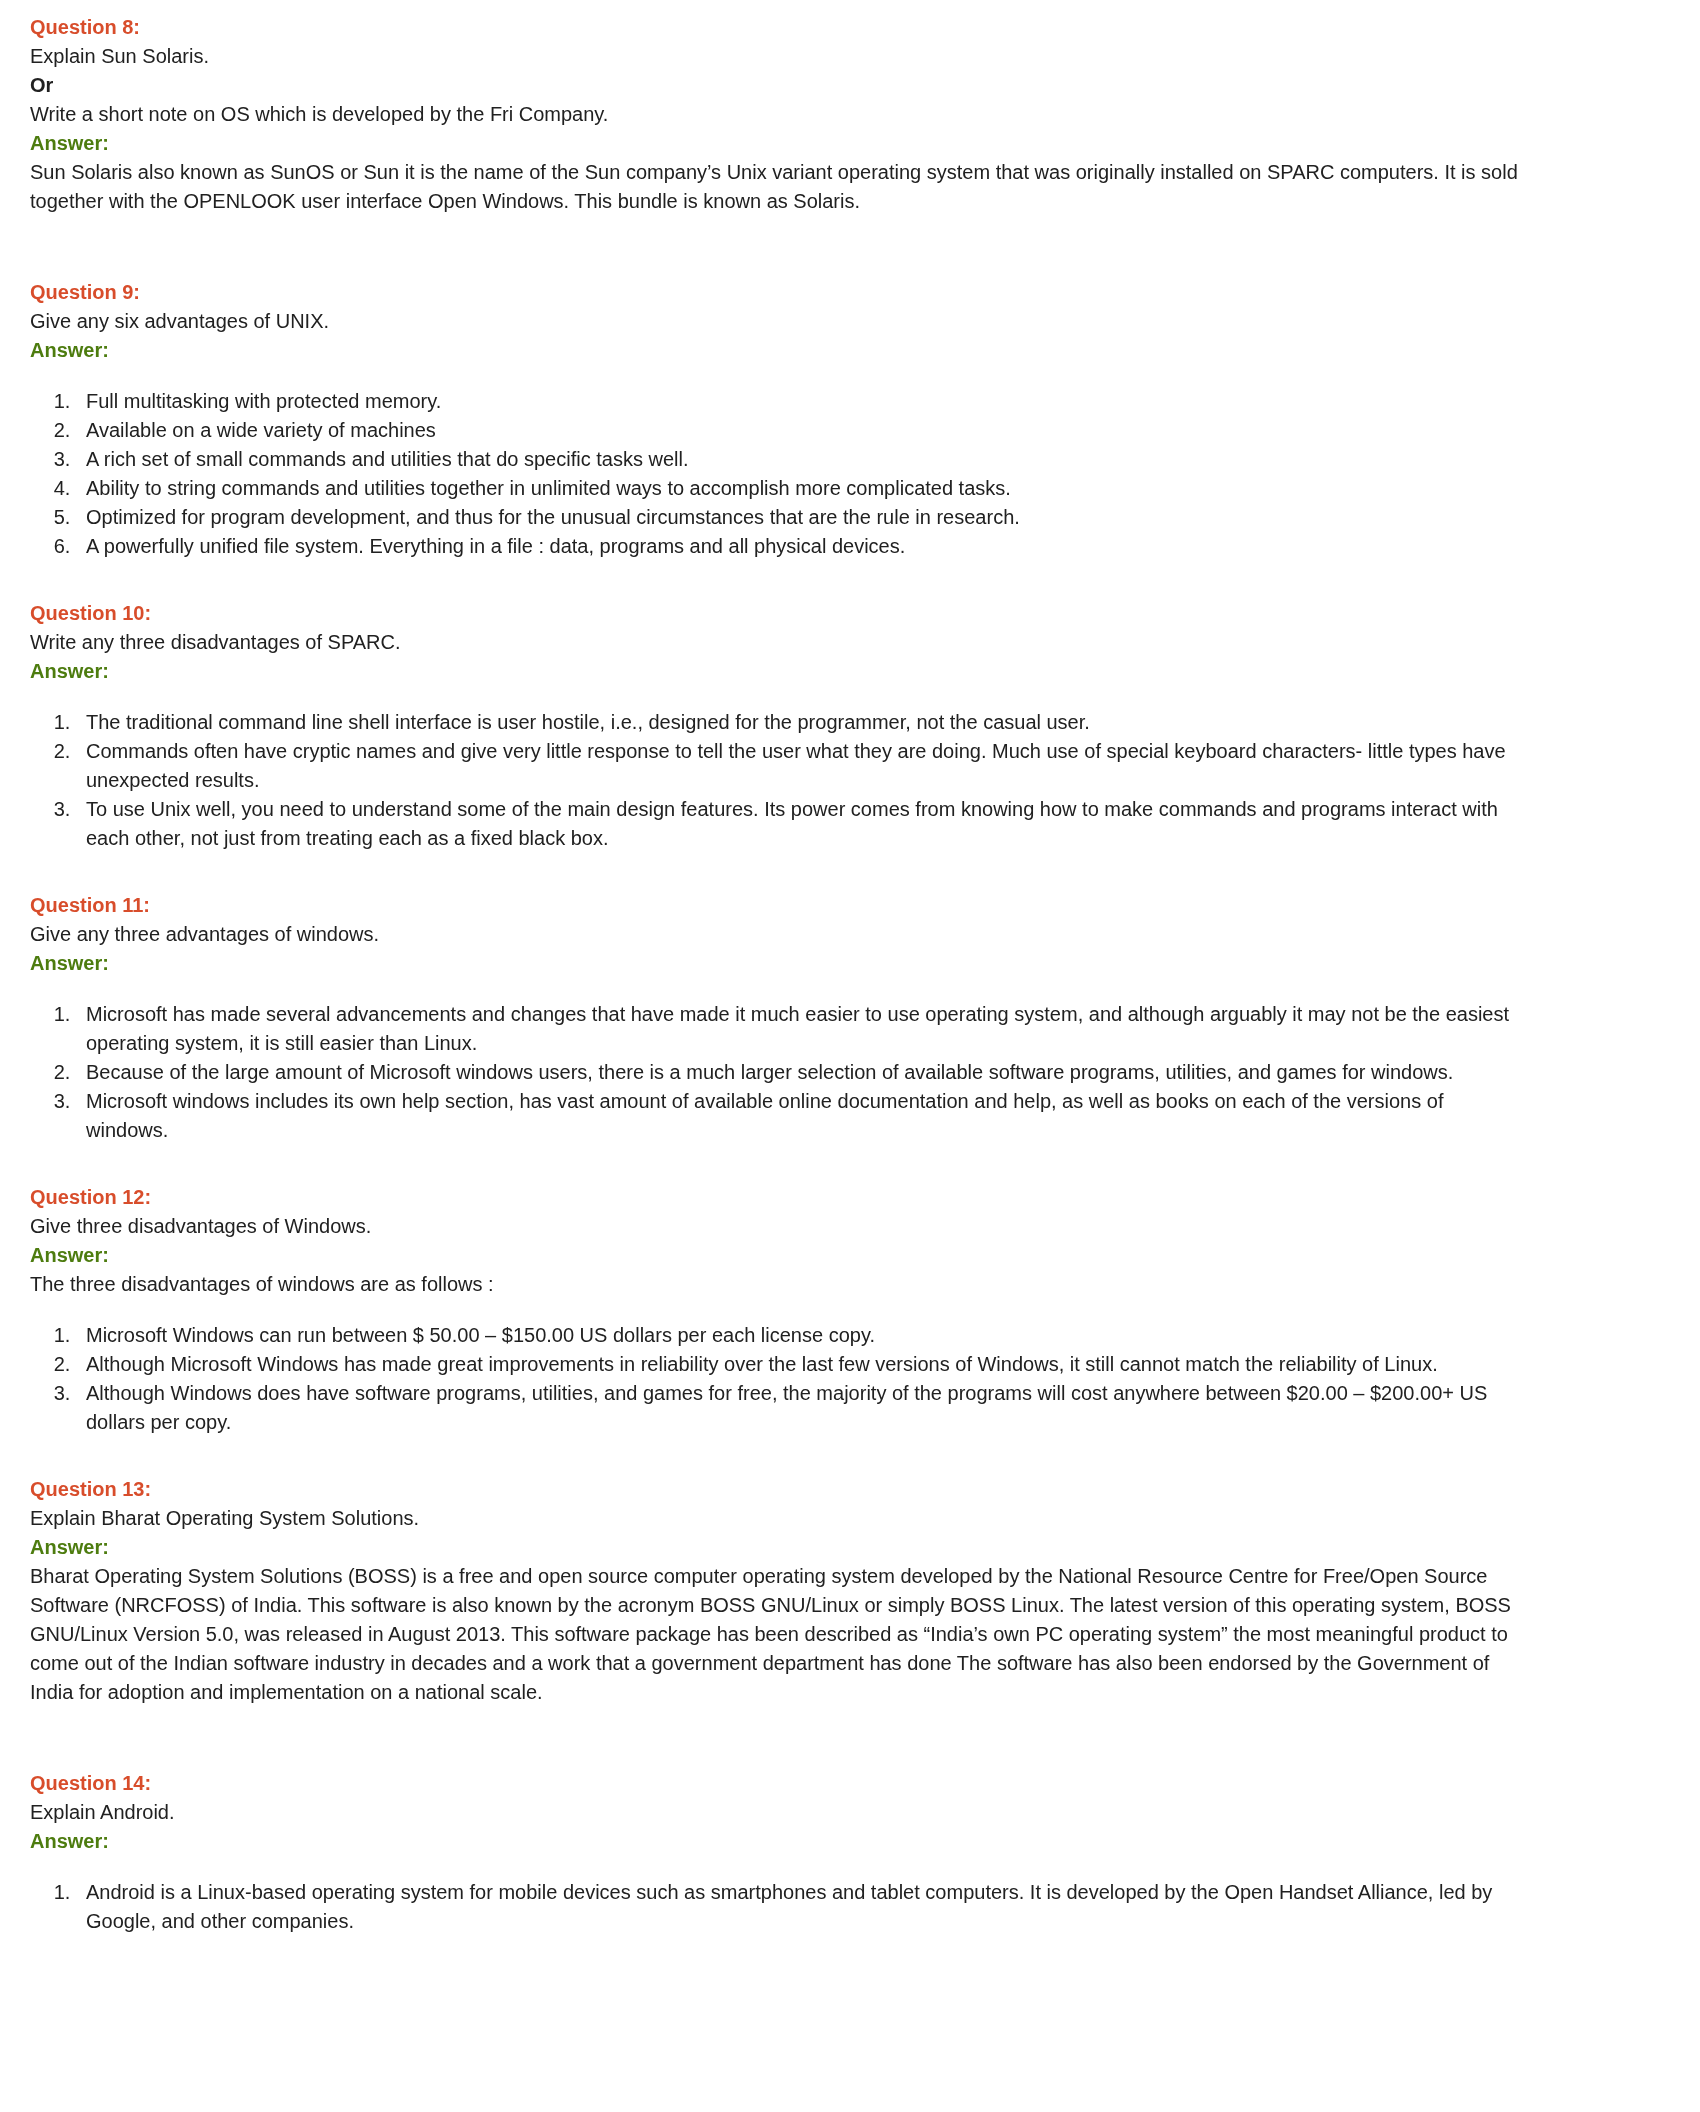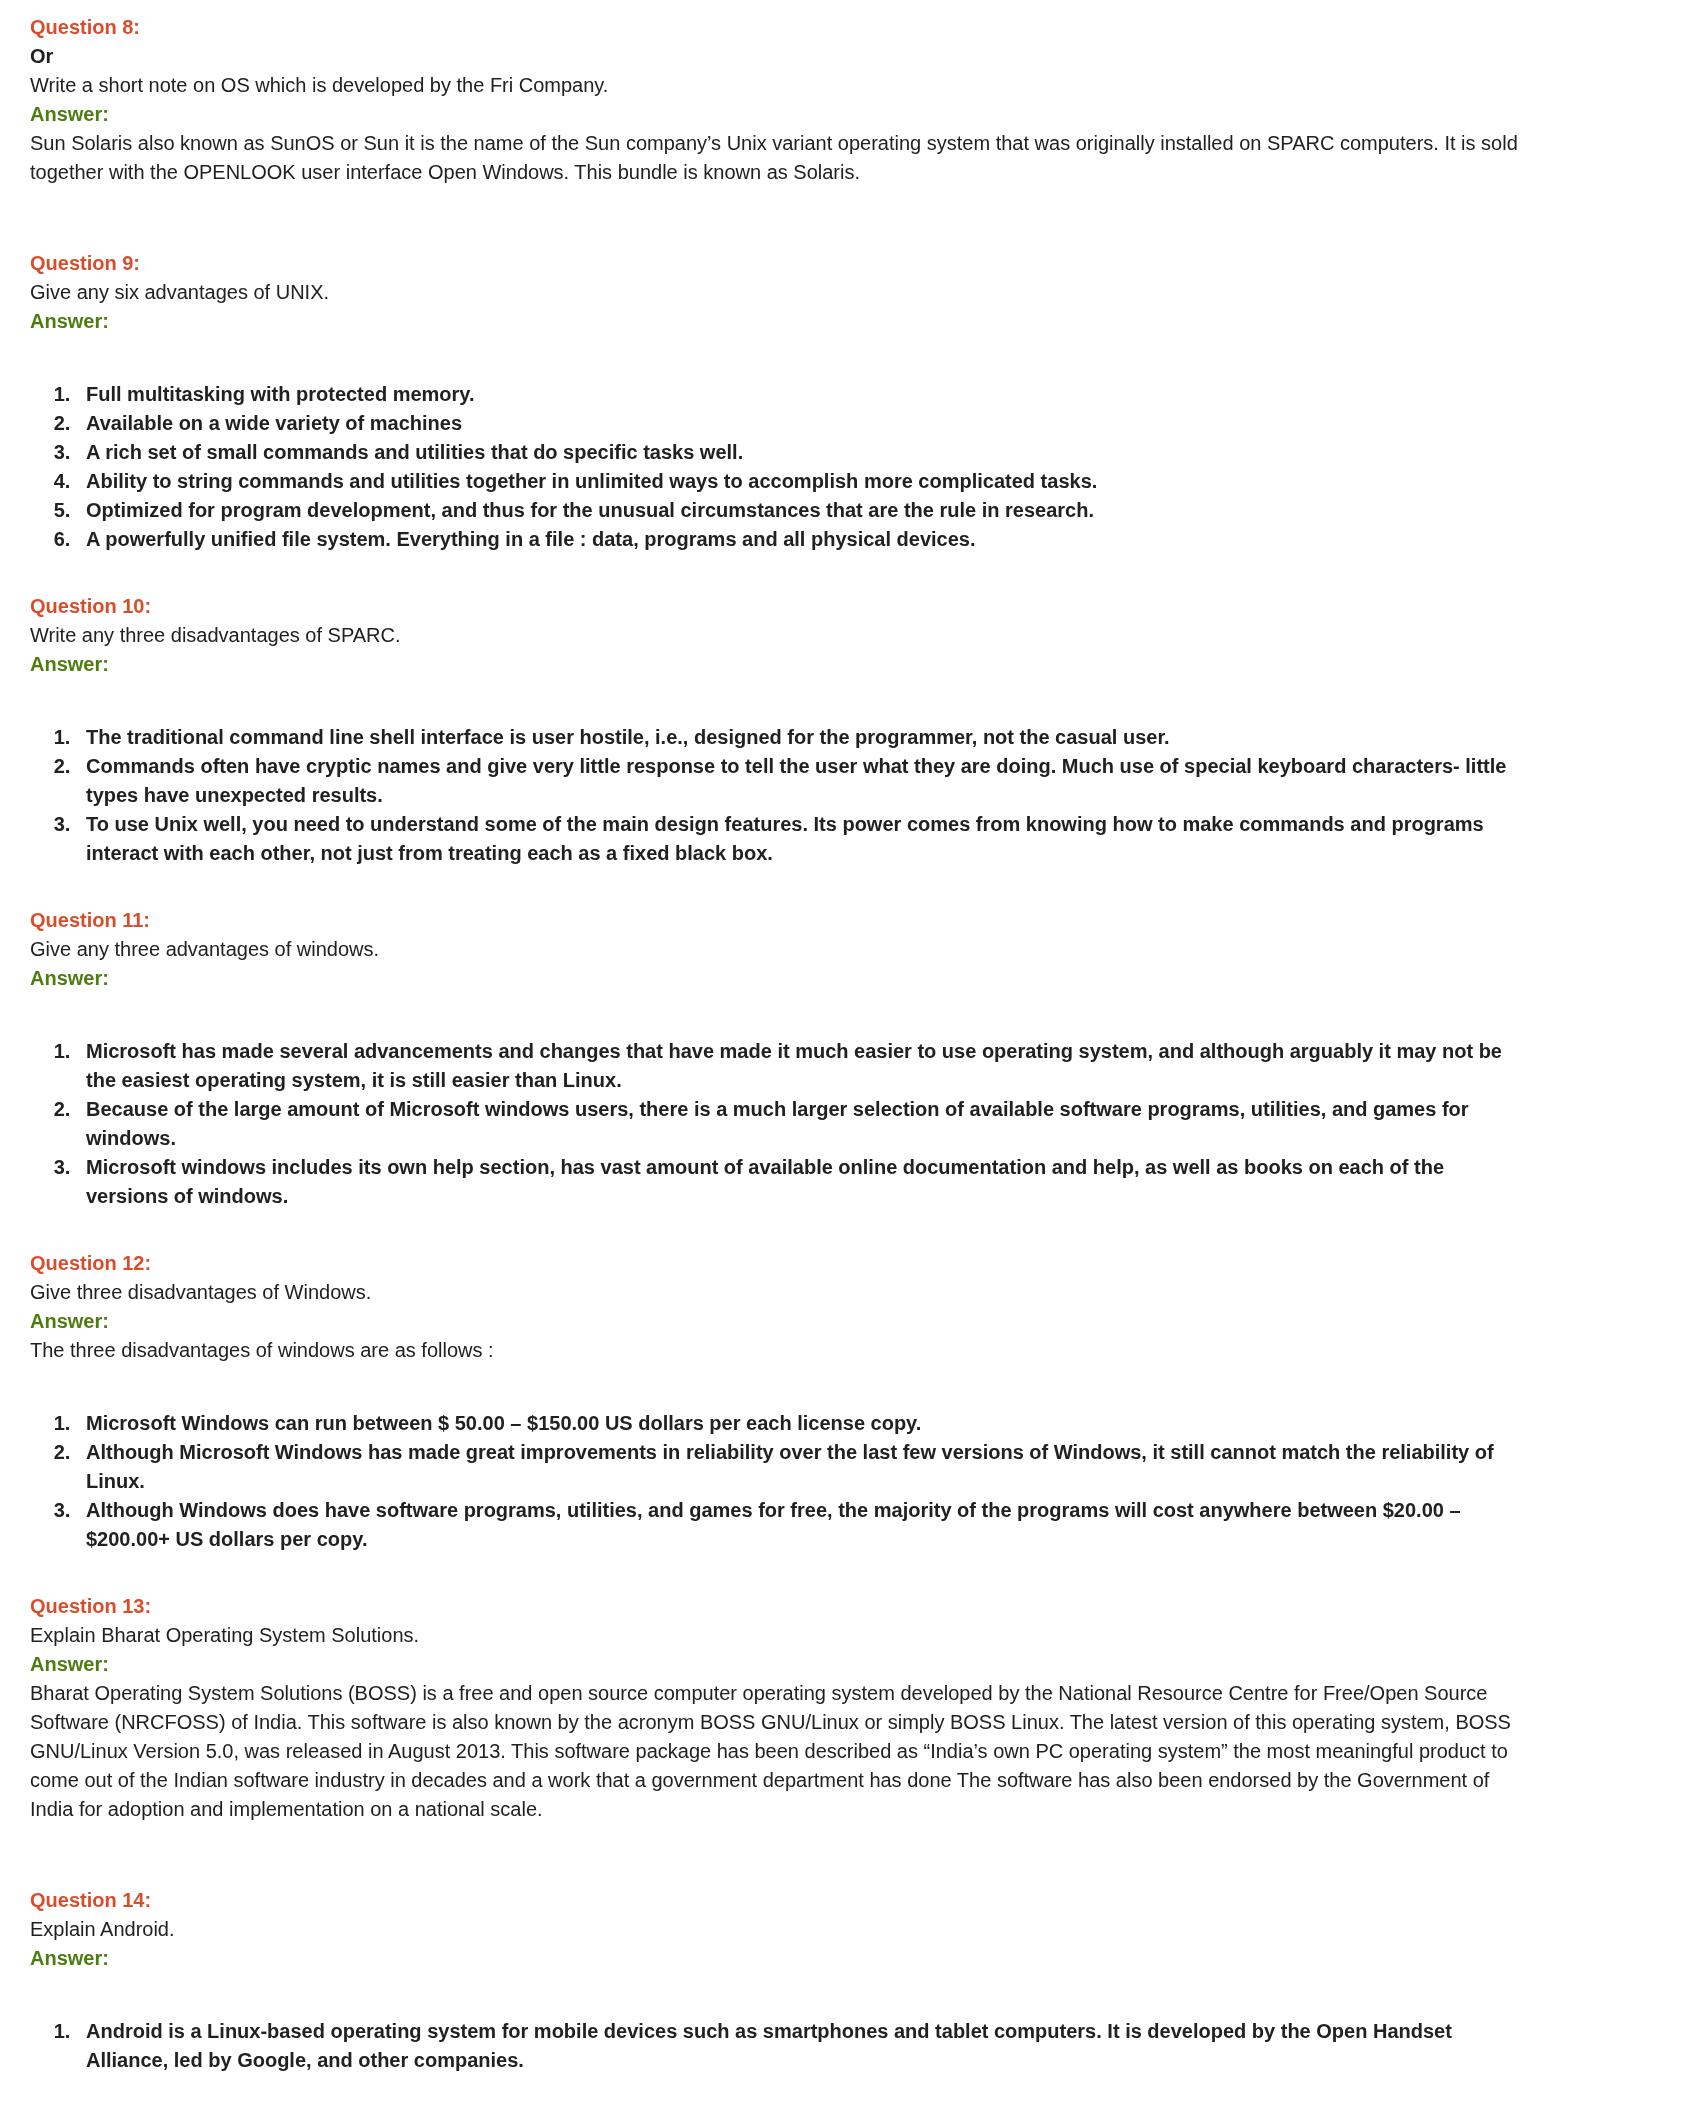--- a/index.html
+++ b/index.html
@@ -20,34 +20,34 @@
   .page p, .page h3 { margin: 0; padding: 0; }
   .q-title {
     color: #D84D2B;
     font-weight: bold;
     font-size: 20px;
     line-height: 29px;
   }
   .a-label { color: #4d7c0f; font-weight: bold; }
   .or-label { font-weight: bold; }
   ol.answer-list {
-    margin: 44px 0 -24px 0;
+    margin: 22px 0 -24px 0;
     padding-left: 46px;
     list-style: decimal outside;
-    font-weight: bold;
   }
   ol.answer-list li { padding-left: 10px; line-height: 29px; }
 </style>
 </head>
 <body>
 
 <div class="page">
 
   <section class="qa">
     <h3 class="q-title">Question 8:</h3>
+    <p>Explain Sun Solaris.</p>
     <p class="or-label">Or</p>
     <p>Write a short note on OS which is developed by the Fri Company.</p>
     <p class="a-label">Answer:</p>
     <p>Sun Solaris also known as SunOS or Sun it is the name of the Sun company’s Unix variant operating system that was originally installed on SPARC computers. It is sold together with the OPENLOOK user interface Open Windows. This bundle is known as Solaris.</p>
   </section>
 
   <section class="qa">
     <h3 class="q-title">Question 9:</h3>
     <p>Give any six advantages of UNIX.</p>
     <p class="a-label">Answer:</p>

